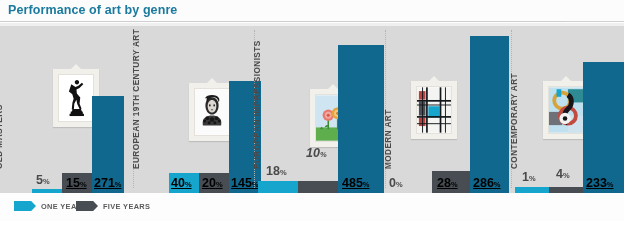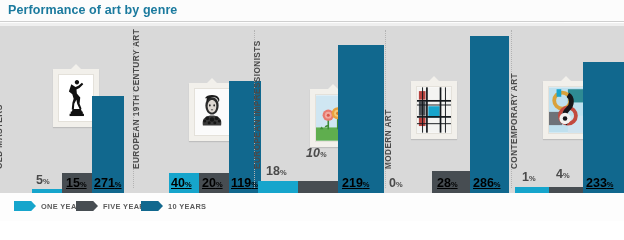--- a/index.html
+++ b/index.html
@@ -207,21 +207,21 @@
         <span class="num">40</span><span class="pct">%</span>
       </div>
 
       <div class="bar y5" style="left:62px;width:30px;height:20px;"></div>
       <div class="vlab inside" style="left:65px;">
         <span class="num">20</span><span class="pct">%</span>
       </div>
 
       <div class="bar y10" style="left:92px;width:32px;height:112px;"></div>
       <div class="vlab inside" style="left:94px;">
-        <span class="num">119</span><span class="pct">%</span>
+        <span class="num">145</span><span class="pct">%</span>
       </div>
     </div>
 
     <div class="divider" style="left:254px;"></div>
 
     <div class="group" style="left:258px;width:126px;">
       <div class="vlabel">EUROPEAN IMPRESSIONISTS</div>
 
       <div class="frame" style="left:52px;top:66px;">
         <div class="nail"></div>
@@ -256,21 +256,21 @@
         <span class="num">18</span><span class="pct">%</span>
       </div>
 
       <div class="bar y5" style="left:40px;width:40px;height:12px;"></div>
       <div class="vlab outside" style="left:48px;bottom:33px;font-style:italic;">
         <span class="num">10</span><span class="pct">%</span>
       </div>
 
       <div class="bar y10" style="left:80px;width:46px;height:148px;"></div>
       <div class="vlab inside" style="left:84px;">
-        <span class="num">219</span><span class="pct">%</span>
+        <span class="num">485</span><span class="pct">%</span>
       </div>
     </div>
 
     <div class="divider" style="left:385px;"></div>
 
     <div class="group" style="left:389px;width:120px;">
       <div class="vlabel">MODERN ART</div>
 
       <div class="frame" style="left:22px;top:58px;">
         <div class="nail"></div>
@@ -357,19 +357,15 @@
 
   <div class="legend">
     <div class="legend-item" style="left:14px;">
       <span class="swatch y1"></span>
       <span class="legend-text">ONE YEAR</span>
     </div>
     <div class="legend-item" style="left:76px;">
       <span class="swatch y5"></span>
       <span class="legend-text">FIVE YEARS</span>
     </div>
-    <div class="legend-item" style="left:141px;">
-      <span class="swatch y10"></span>
-      <span class="legend-text">10 YEARS</span>
-    </div>
   </div>
 
 </div>
 
 </body></html>

